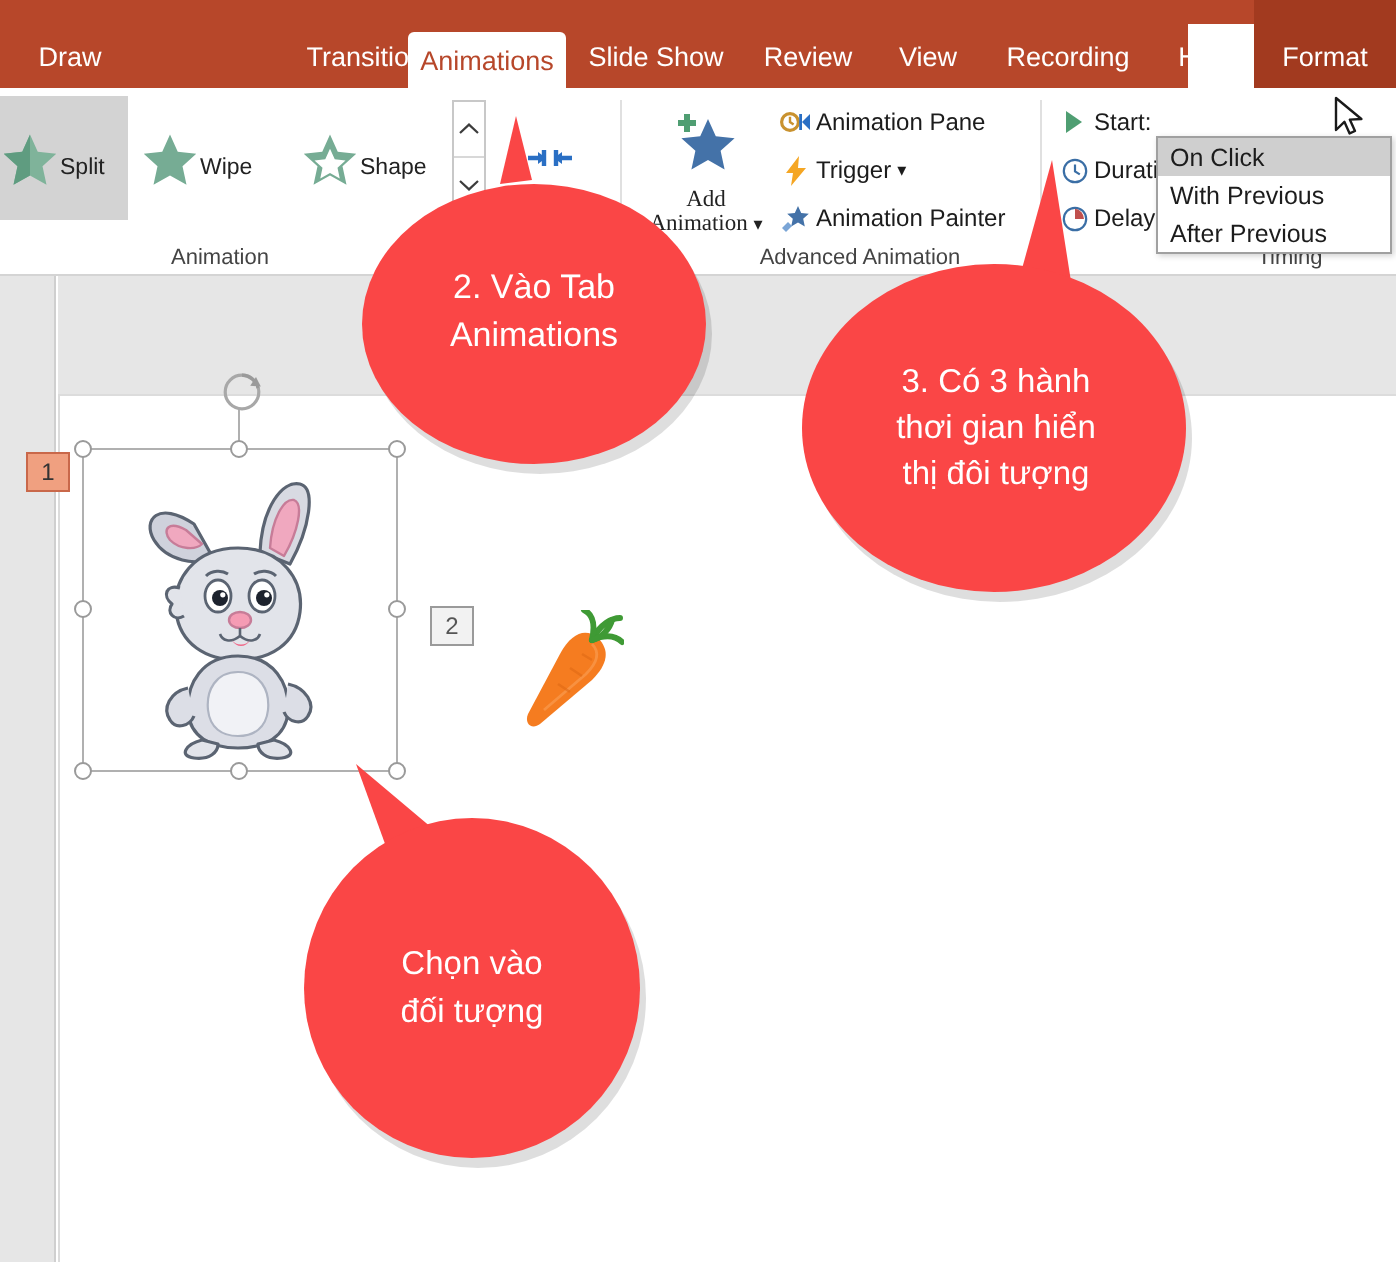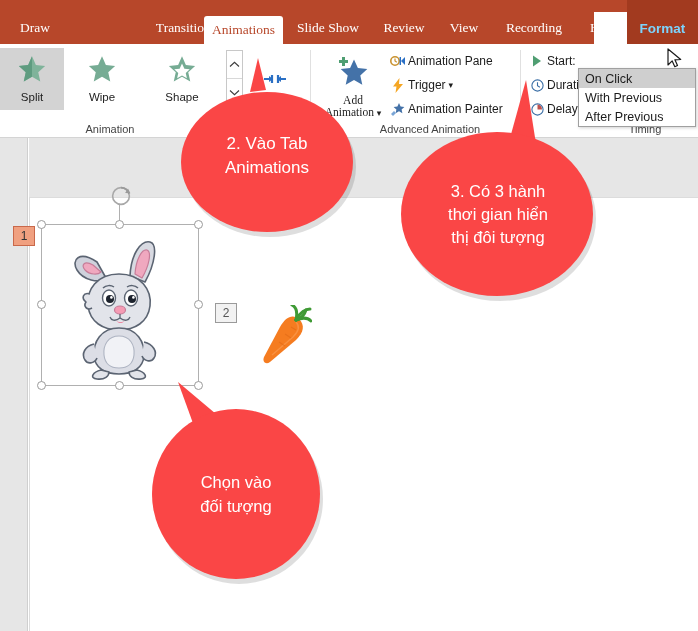--- a/index.html
+++ b/index.html
@@ -22,54 +22,53 @@
   }
   .ctx-tab-header {
     position: absolute; left: 627px; top: 0; width: 71px; height: 12px;
     background: #a23a1f;
   }
 
   
   .tabbar {
     position: absolute; left: 0; top: 12px; width: 594px; height: 32px;
     background: #b7472a;
-    font-family: Liberation Serif, serif;
   }
   .tab {
     position: absolute; top: 0; height: 32px;
     display: flex; align-items: center; justify-content: center;
     color: #ffffff; font-size: 13.5px; white-space: nowrap;
     cursor: default; padding: 0 2px;
   }
   .tab.active {
     background: #ffffff; color: #b7472a; border-radius: 3px 3px 0 0;
   }
   .ctx-group {
     position: absolute; left: 627px; top: 12px; width: 71px; height: 32px;
     background: #a23a1f;
   }
-  .ctx-group .tab { color: #7dd3fc; font-weight: bold; }
+  .ctx-group .tab { color: #ffffff; }
 
   
   .ribbon {
     position: absolute; left: 0; top: 44px; width: 698px; height: 94px;
     background: #ffffff; border-bottom: 1px solid #d4d4d4;
   }
   .grp-sep {
     position: absolute; top: 6px; width: 1px; height: 76px; background: #e0e0e0;
   }
   .grp-label {
     position: absolute; bottom: 2px; font-size: 11px; color: #444;
     text-align: center; white-space: nowrap;
   }
 
   
   .gal-item {
     position: absolute; top: 4px; width: 64px; height: 62px;
-    display: flex; flex-direction: column; align-items: center;
+    display: flex; flex-direction: row; align-items: center;
     justify-content: flex-start; padding-top: 6px;
   }
   .gal-item.sel { background: #d3d3d3; }
   .gal-label { font-size: 11.5px; color: #222; margin-top: 3px; }
   .star { display: block; }
 
   
   .spin-box {
     position: absolute; left: 226px; top: 6px; width: 17px; height: 56px;
     border: 1px solid #c8c8c8; background: #fff;

